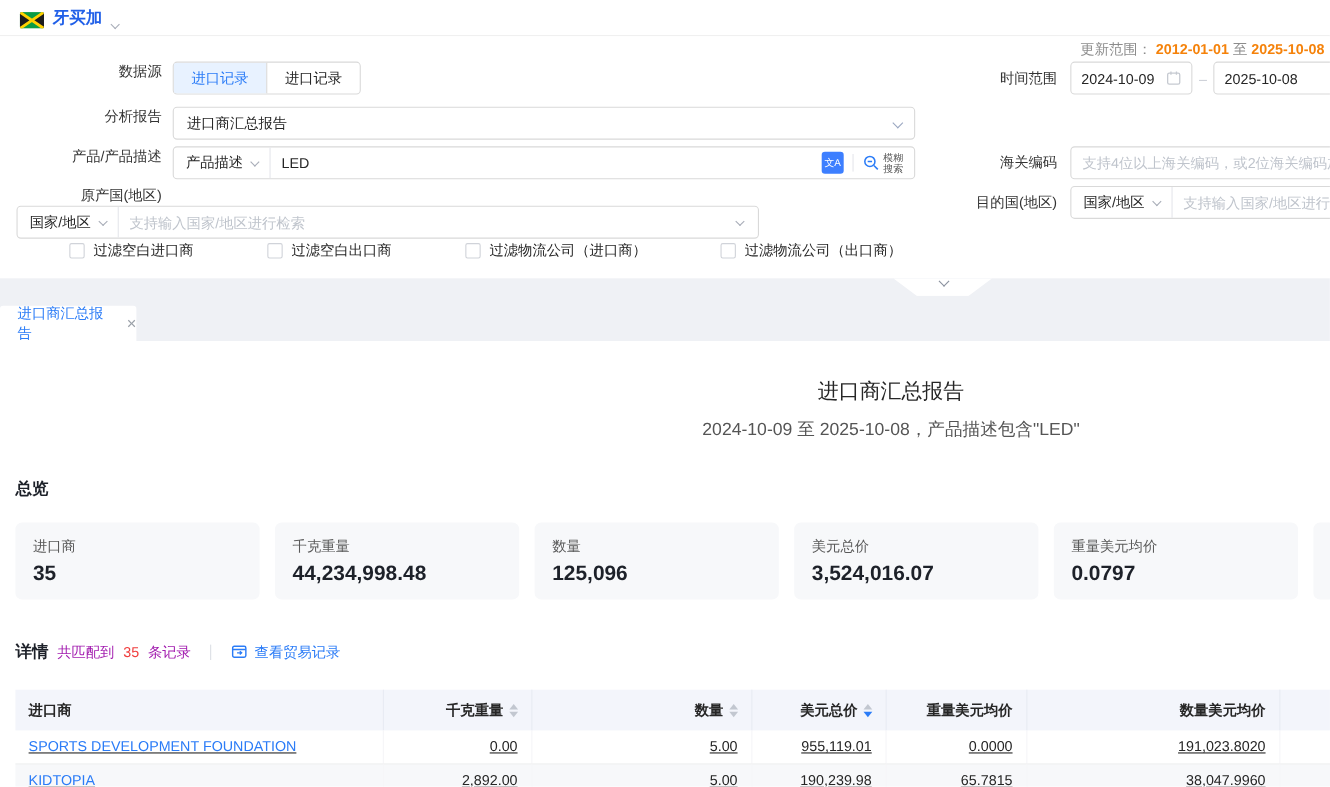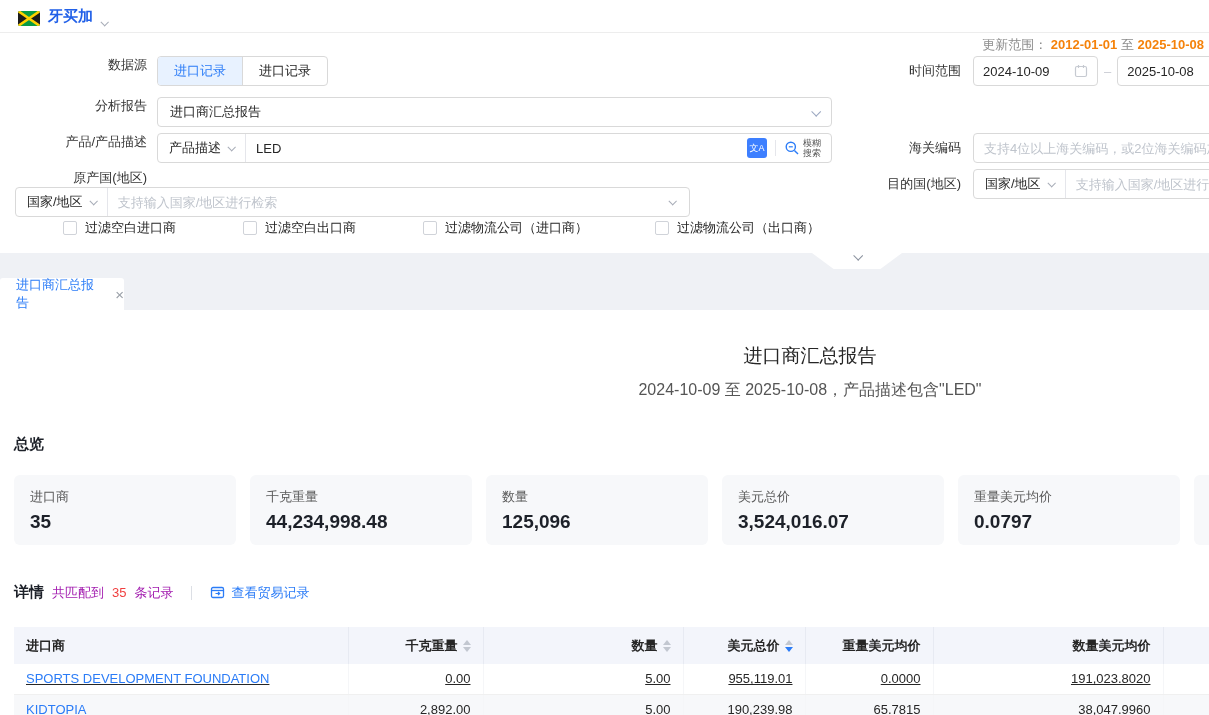--- a/index.html
+++ b/index.html
@@ -39,21 +39,21 @@
     border-right:1px solid #e5e6eb; flex:none; }
   input.flat { border:none; outline:none; flex:1; min-width:0; padding:0 10px;
     font-size:13px; font-family:inherit; color:#262626; background:transparent; }
   input.flat::placeholder { color:#bfc4cc; }
   .prod-icons { display:flex; align-items:center; gap:8px; padding-right:10px; flex:none; }
   .translate-ic { width:20px; height:20px; background:#3d7fff; border-radius:3px; color:#fff;
     display:flex; align-items:center; justify-content:center; font-size:9px; }
   .vdiv { width:1px; height:16px; background:#e5e6eb; }
   .fuzzy { display:flex; align-items:center; gap:3px; cursor:pointer; }
   .fuzzy-text { font-size:9px; line-height:10px; color:#555; }
-  .datebox { width:125px; padding:0 9px; justify-content:space-between; flex:none; }
+  .datebox { width:111px; padding:0 9px; justify-content:space-between; flex:none; }
   .date-dash { color:#c9ccd4; margin:0 6px; }
   .narrow280 { width:280px; }
   .cbrow { position:absolute; top:186px; left:20px; display:flex; gap:24px; align-items:center; }
   .cb { display:flex; align-items:center; gap:8px; cursor:pointer;padding-left:43px; }
   .cbbox { width:14px; height:14px; border:1px solid #d0d3d9; border-radius:2px; background:#fff; flex:none; }
   
   .band { height:57px; background:#eff1f5; position:relative; }
   .notch { position:absolute; top:0; left:812px; width:90px; height:16px; background:#fff;
     clip-path:polygon(0 0,100% 0,76% 100%,24% 100%); display:flex; justify-content:center; cursor:pointer; }
   .notch .chev { border-color:#8a919e; margin-top:0px; }

